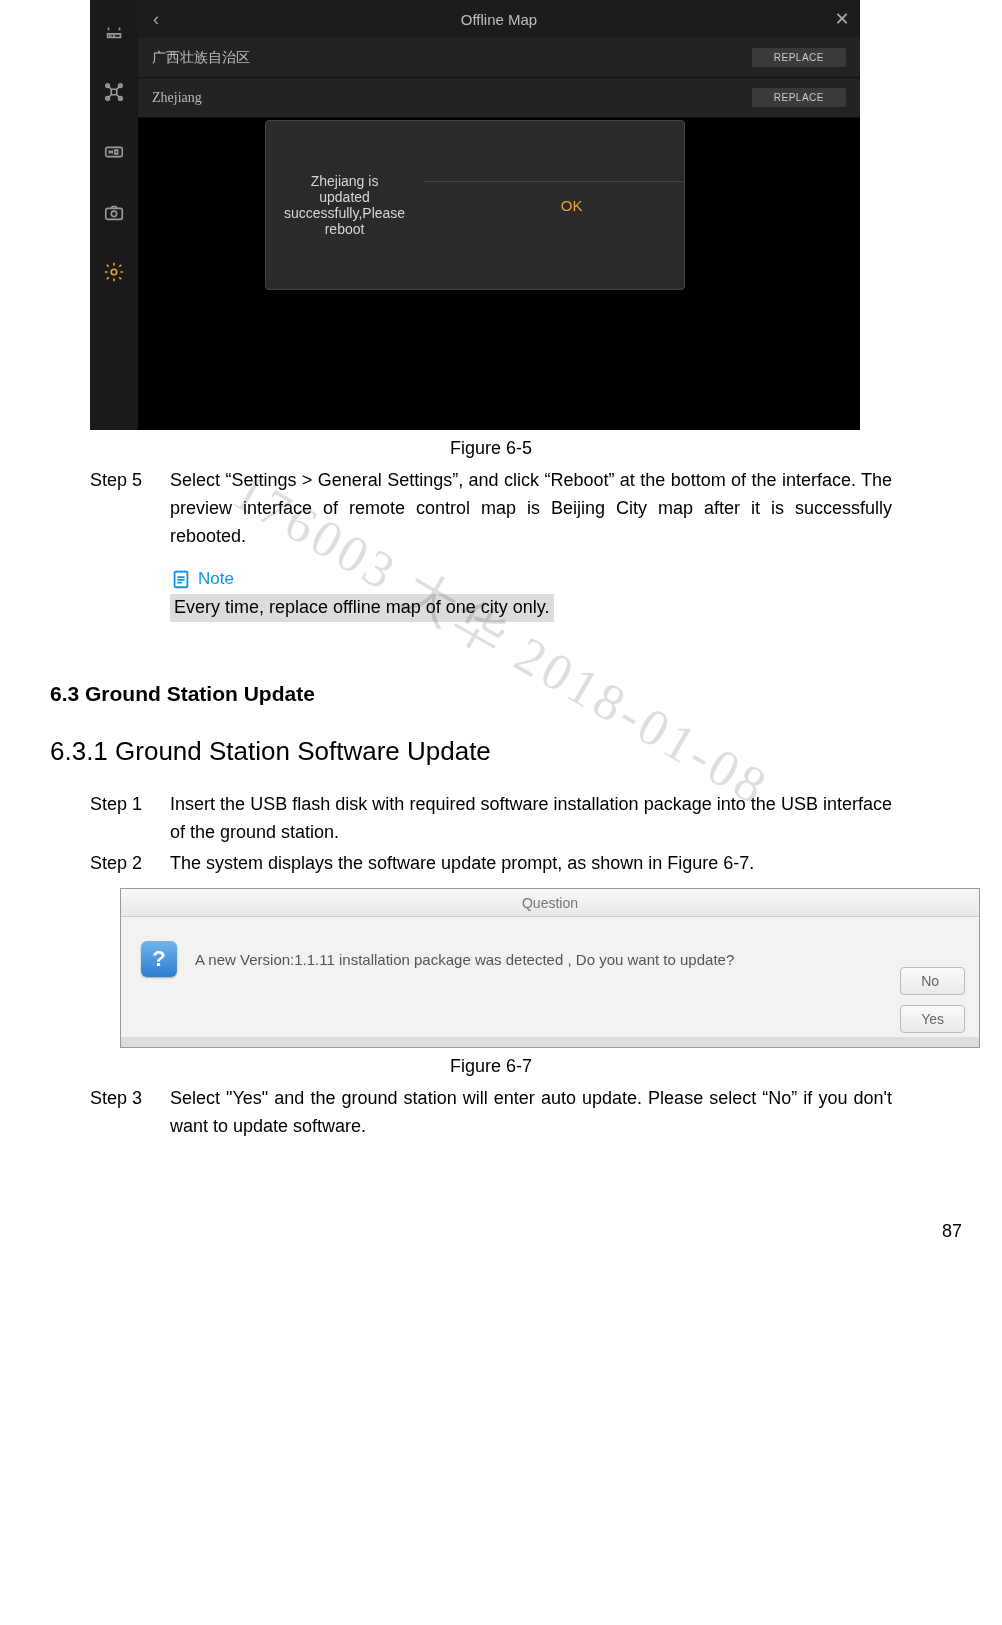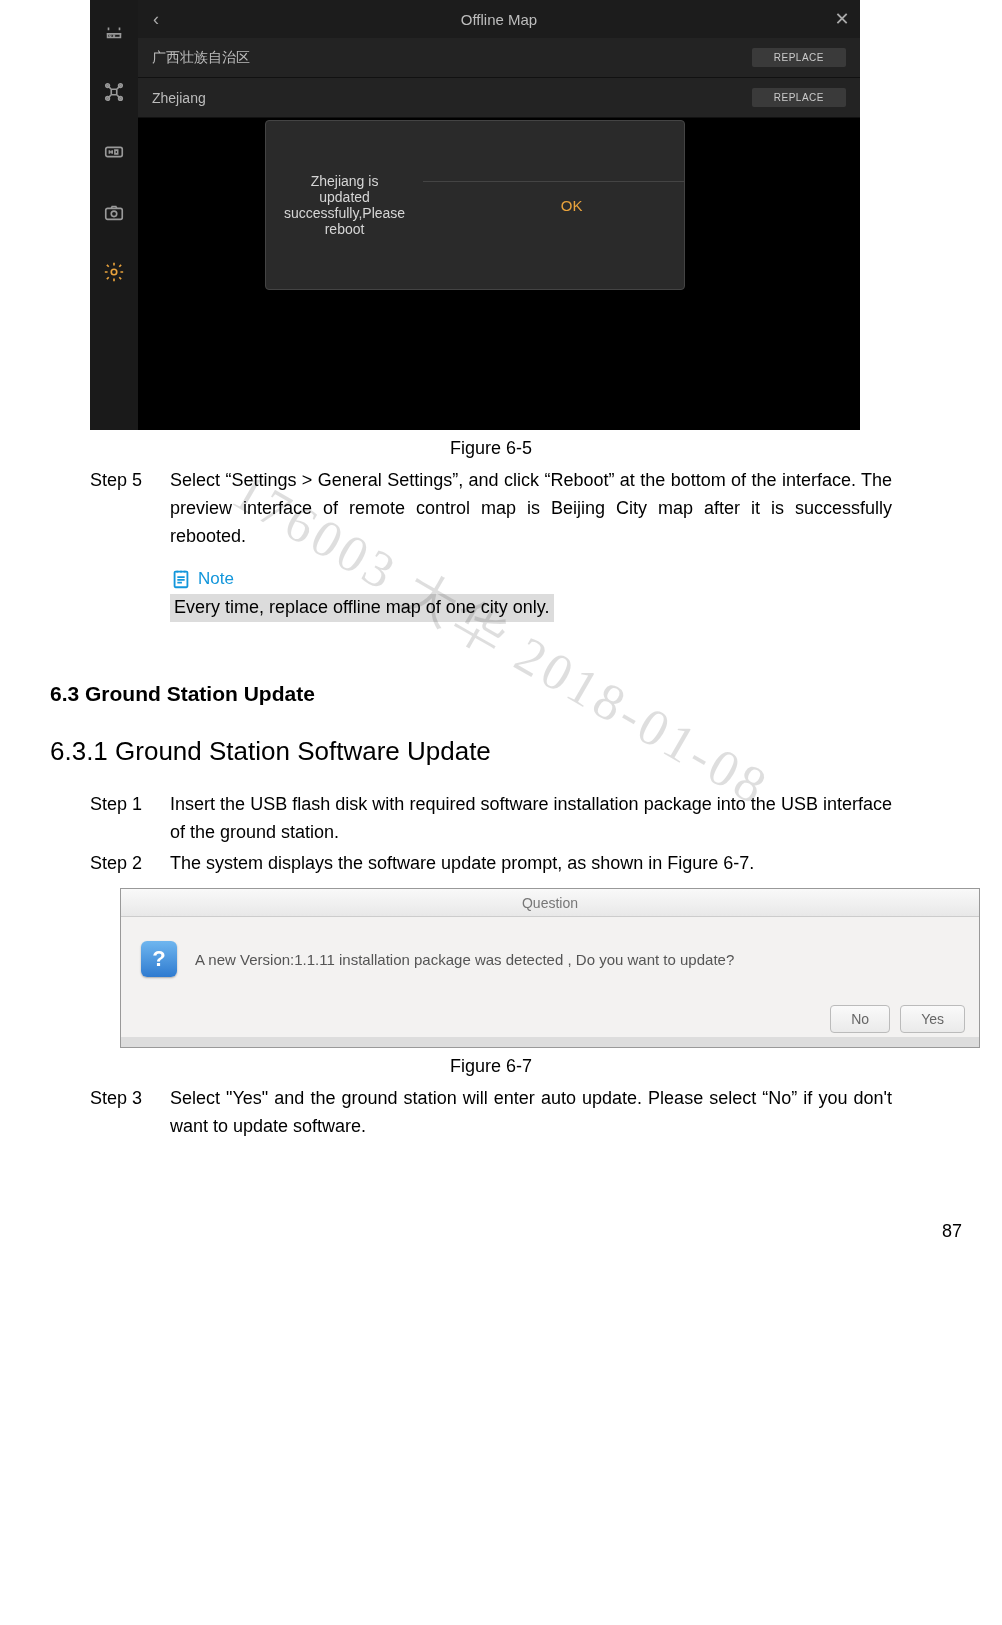--- a/index.html
+++ b/index.html
@@ -42,21 +42,21 @@
     }
     .fig66-header .back { width:36px; text-align:center; color:#aaa; font-size:18px;}
     .fig66-header .title { flex:1; text-align:center; }
     .fig66-header .close { width:36px; text-align:center; color:#aaa; font-size:18px;}
     .fig66-row {
       position:absolute; left:48px; right:0; height:40px;
       display:flex; align-items:center; padding:0 14px;
       background:#232323; color:#bcbcbc; font-size:14px;
       border-bottom:1px solid #111;
     }
-    .fig66-row .rlabel { flex:1; }
+    .fig66-row .rlabel { flex:1;font-family:Liberation Serif, serif; }
     .fig66-row .rbtn {
       background:#3a3a3a; color:#ccc; font-size:10px; padding:4px 22px; border-radius:2px; letter-spacing:0.5px;
     }
     .fig66-row1 { top:38px; }
     .fig66-row2 { top:78px; }
     .fig66-row2::after{content:"";}
 
     .fig66-dialog {
       position:absolute; left:50%; top:120px; transform:translateX(-50%);
       width:420px; height:170px; background:#2a2a2a; border:1px solid #444;
@@ -104,21 +104,21 @@
       display:flex; align-items:center; gap:18px; padding-left:20px;
       color:#555; font-size:15px;
     }
     .qicon {
       width:36px; height:36px; border-radius:6px;
       background:linear-gradient(#6fb6ef,#2f7bd0);
       display:flex; align-items:center; justify-content:center; color:#fff; font-weight:bold; font-size:22px;
       box-shadow:0 1px 2px rgba(0,0,0,0.3);
     }
     .fig67-buttons {
-      position:absolute; right:14px; bottom:14px; display:flex; gap:10px;
+      position:absolute; right:14px; bottom:14px; display:flex; gap:10px;flex-direction:column;
     }
     .fig67-buttons .dbtn {
       background:linear-gradient(#fafafa,#eaeaea); border:1px solid #bbb;
       border-radius:4px; padding:5px 20px; color:#666; font-size:14px;
     }
     .fig67-footer {
       position:absolute; left:0; right:0; bottom:0; height:10px; background:#ddd;
       color:#888; font-size:9px; overflow:hidden; padding-left:4px;
     }
 

